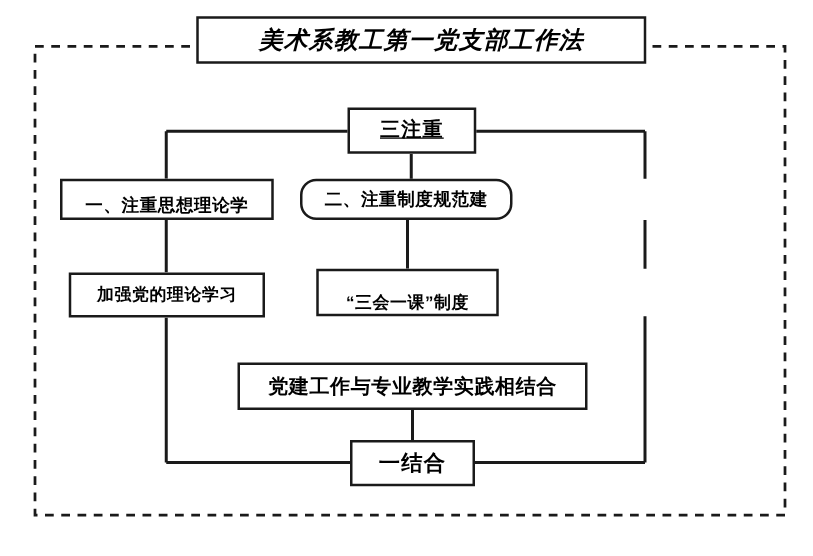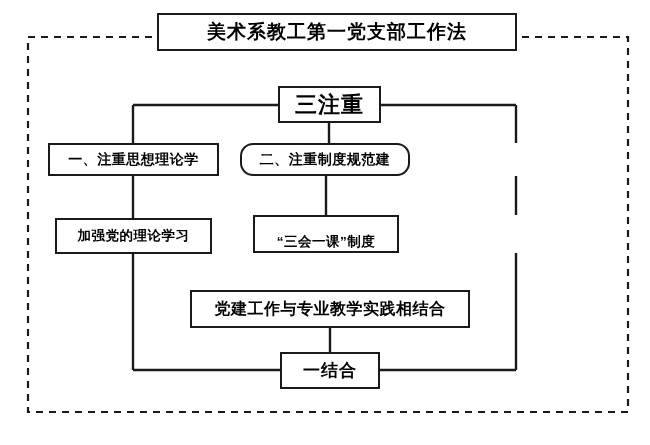--- a/index.html
+++ b/index.html
@@ -29,22 +29,22 @@
     border: 2px solid #1a1a1a;
     display: flex;
     align-items: center;
     justify-content: center;
     color: #000000;
     font-weight: bold;
     letter-spacing: 0.5px;
     white-space: nowrap;
     z-index: 5;
   }
-  .node.title     { font-size: 19px; letter-spacing: 1px; }
-  .node.hub       { font-size: 22px; letter-spacing: 1px; }
+  .node.title     { font-size: 19px; letter-spacing: 1px; font-style: italic; }
+  .node.hub       { font-size: 16px; letter-spacing: 1px; text-decoration: underline; }
   .node.pillar    { font-size: 14px; }
   .node.leaf      { font-size: 13.5px; font-weight: bold; }
   .node.wide      { font-size: 16px; }
   .node.bottomhub { font-size: 17px; letter-spacing: 1px; }
 </style>
 </head>
 <body>
 
 <div id="canvas">
 
@@ -77,21 +77,21 @@
   </svg>
 
   <div class="node title" style="left:157px; top:13px; width:360px; height:38px;">
     <span>美术系教工第一党支部工作法</span>
   </div>
 
   <div class="node hub" style="left:278px; top:86px; width:103px; height:37px;">
     <span>三注重</span>
   </div>
 
-  <div class="node pillar" style="left:48px; top:143px; width:171px; height:33px;">
+  <div class="node pillar" style="left:48px; top:143px; width:171px; height:33px;align-items:flex-end;">
     <span>一、注重思想理论学</span>
   </div>
   <div class="node pillar" style="left:240px; top:143px; width:170px; height:33px;border-radius:13px;">
     <span>二、注重制度规范建</span>
   </div>
 
   <div class="node leaf" style="left:55px; top:218px; width:157px; height:36px;">
     <span>加强党的理论学习</span>
   </div>
   <div class="node leaf" style="left:253px; top:215px; width:146px; height:38px;align-items:flex-end;">

